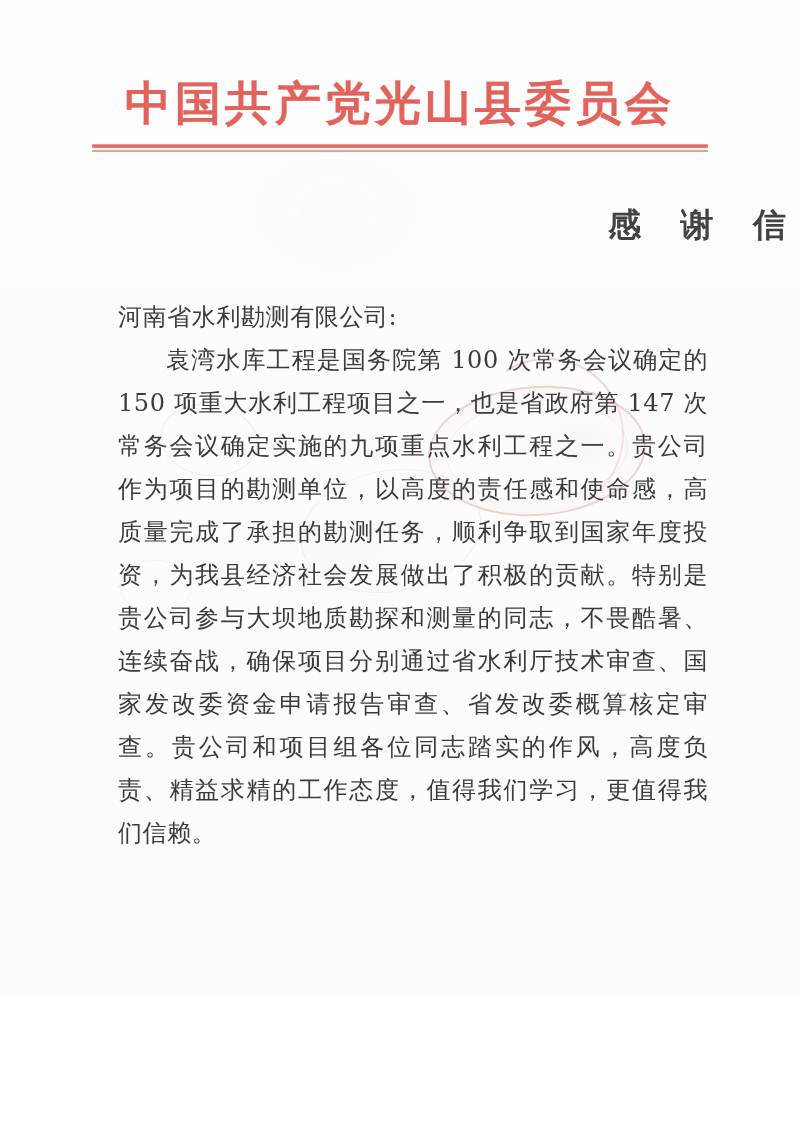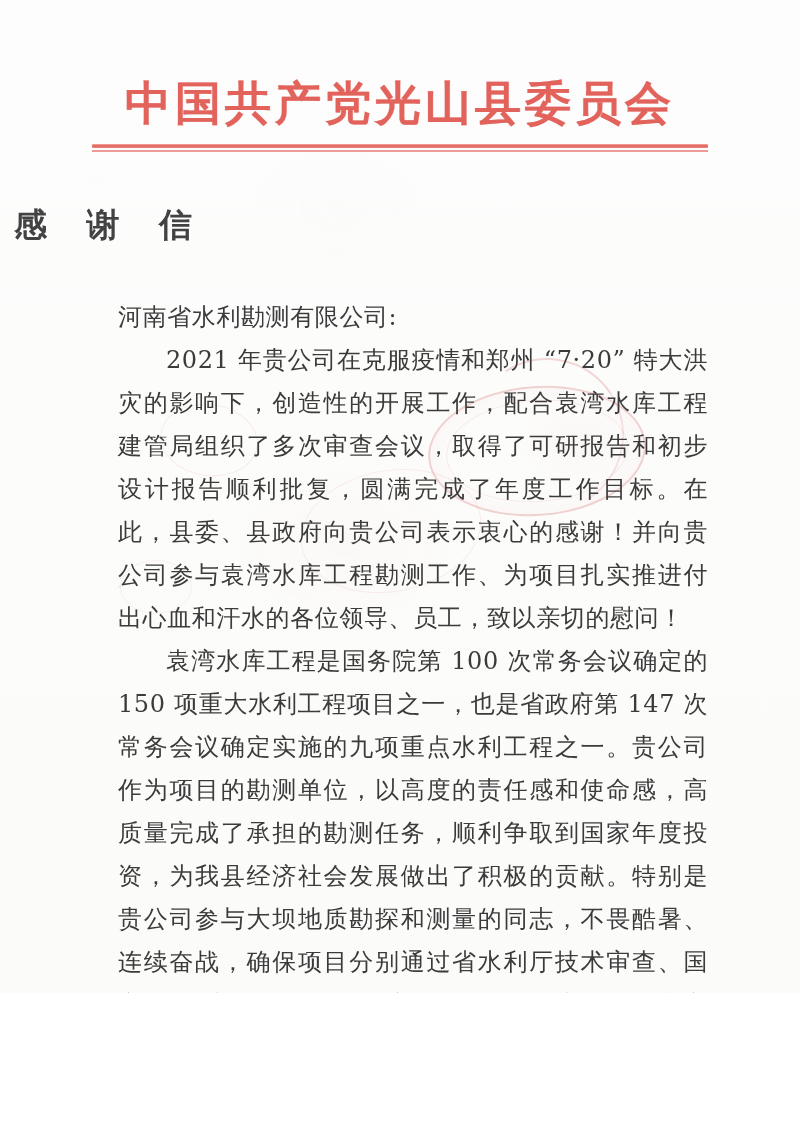--- a/index.html
+++ b/index.html
@@ -85,21 +85,21 @@
     height: 1.6px;
     background: #ef9b95;
   }
 
   
   .doc-title {
     position: absolute;
     top: 203px;
     left: 0;
     width: 800px;
-    text-align: left;
+    text-align: right;
     font-family: "DejaVu Serif", "Liberation Serif", serif;
     font-weight: 700;
     font-size: 33px;
     letter-spacing: 14px;
     text-indent: 14px;
     color: #424242;
   }
 
   
   .body-block {
@@ -278,21 +278,20 @@
   <div class="seal-smudge smudge-1"></div>
   <div class="seal-smudge smudge-2"></div>
   <div class="seal seal-main"></div>
   <div class="seal seal-arc-top"></div>
   <div class="seal seal-ghost-a"></div>
   <div class="seal seal-ghost-b"></div>
   <div class="seal seal-ghost-c"></div>
 
   <div class="body-block">
     <p class="salutation">河南省水利勘测有限公司:</p>
-    <p class="para">2021 年贵公司在克服疫情和郑州 “7·20” 特大洪灾的影响下，创造性的开展工作，配合袁湾水库工程建管局组织了多次审查会议，取得了可研报告和初步设计报告顺利批复，圆满完成了年度工作目标。在此，县委、县政府向贵公司表示衷心的感谢！并向贵公司参与袁湾水库工程勘测工作、为项目扎实推进付出心血和汗水的各位领导、员工，致以亲切的慰问！</p>
     <p class="para">袁湾水库工程是国务院第 100 次常务会议确定的 150 项重大水利工程项目之一，也是省政府第 147 次常务会议确定实施的九项重点水利工程之一。贵公司作为项目的勘测单位，以高度的责任感和使命感，高质量完成了承担的勘测任务，顺利争取到国家年度投资，为我县经济社会发展做出了积极的贡献。特别是贵公司参与大坝地质勘探和测量的同志，不畏酷暑、连续奋战，确保项目分别通过省水利厅技术审查、国家发改委资金申请报告审查、省发改委概算核定审查。贵公司和项目组各位同志踏实的作风，高度负责、精益求精的工作态度，值得我们学习，更值得我们信赖。</p>
   </div>
 
   <div class="rule-foot">
     <div class="bar-thick"></div>
     <div class="bar-thin"></div>
   </div>
 
   <div class="footer-pager">
     <span class="pg-prefix">第</span>

